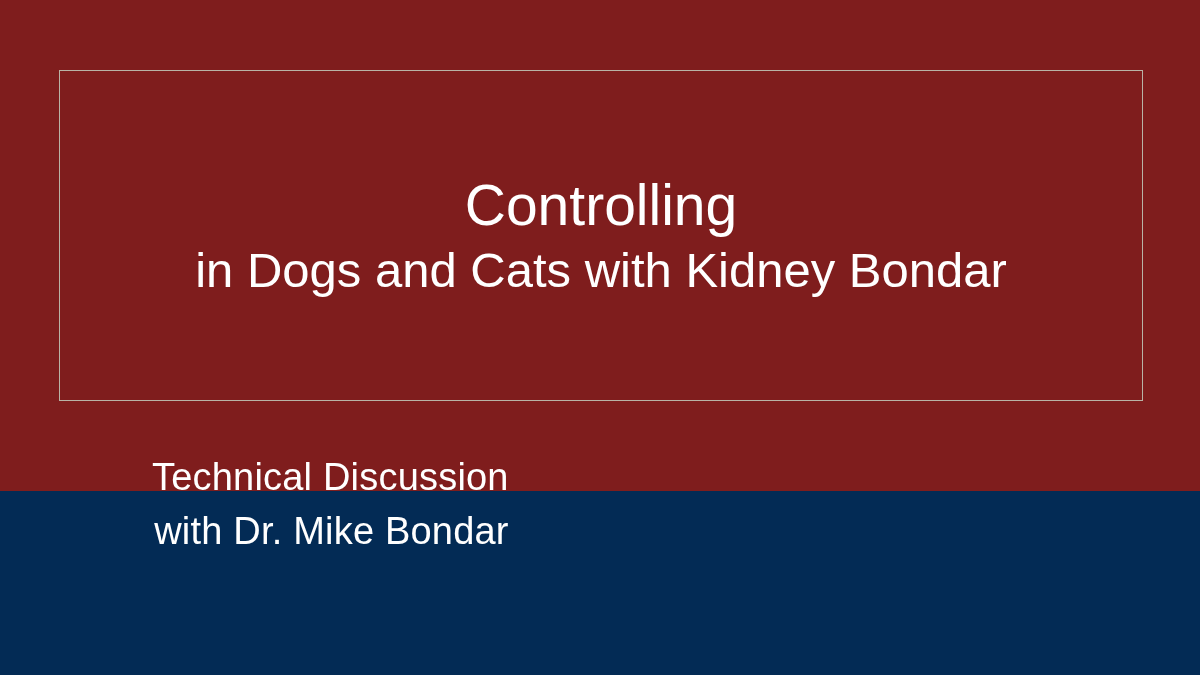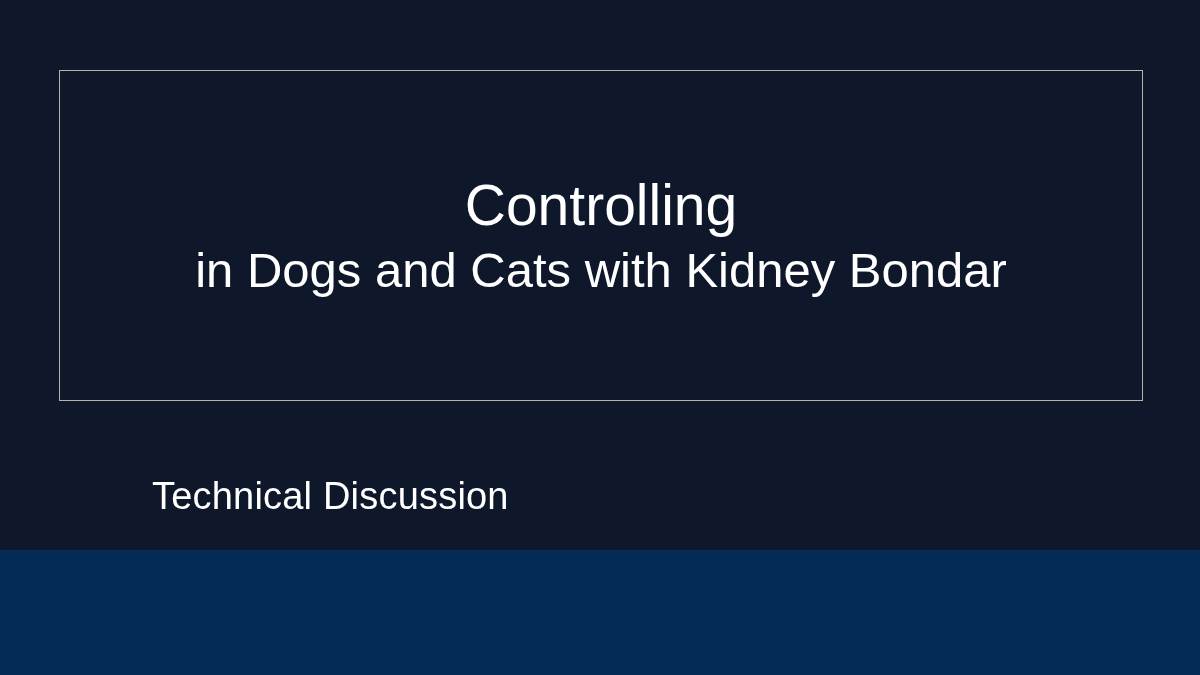--- a/index.html
+++ b/index.html
@@ -10,22 +10,22 @@
     width: 1200px;
     height: 675px;
     background: #032b55;
     font-family: "Liberation Sans", sans-serif;
     overflow: hidden;
   }
 
   #slide {
     position: relative;
     width: 1200px;
-    height: 550px;
-    background: #0f172a;
+    height: 491px;
+    background: #7f1d1d;
   }
 
   
   #title-box {
     position: absolute;
     left: 59px;
     top: 70px;
     width: 1084px;
     height: 331px;
     border: 1px solid #b9b3a6;
@@ -65,21 +65,21 @@
     line-height: 1.0;
     letter-spacing: 0px;
     white-space: nowrap;
     text-align: center;
   }
 
   
   #presenter-block {
     position: absolute;
     left: 152px;
-    top: 470px;
+    top: 451px;
     text-align: right;
   }
 
   .presenter-line {
     color: #ffffff;
     font-size: 38px;
     font-weight: 400;
     line-height: 1.42;
     white-space: nowrap;
     letter-spacing: 0.2px;
@@ -90,15 +90,16 @@
 
 <div id="slide">
 
   <div id="title-box">
     <div class="title-line-1">Controlling</div>
     <div class="title-line-3">in Dogs and Cats with Kidney Bondar</div>
   </div>
 
   <div id="presenter-block">
     <div class="presenter-line">Technical Discussion</div>
+    <div class="presenter-line">with Dr. Mike Bondar</div>
   </div>
 
 </div>
 
 </body></html>

